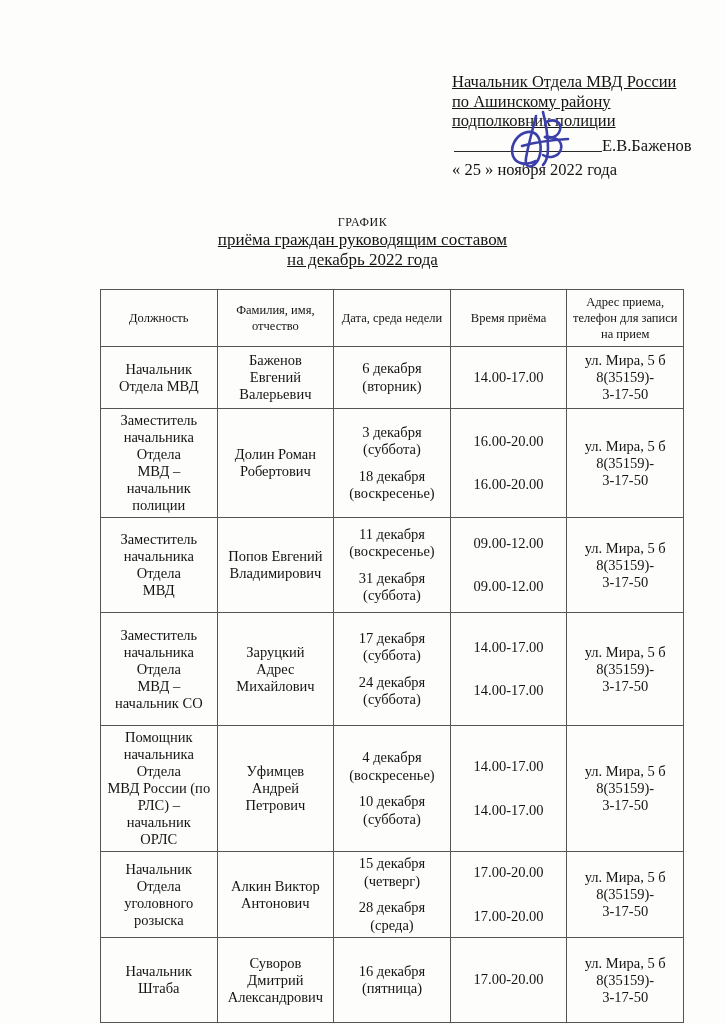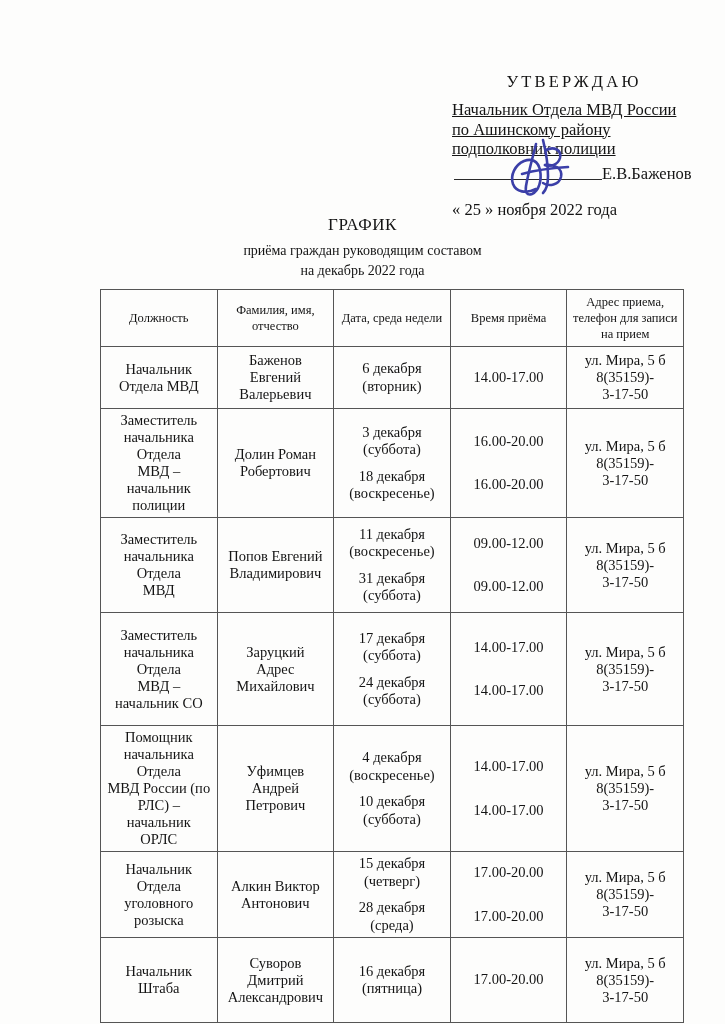--- a/index.html
+++ b/index.html
@@ -70,40 +70,40 @@
     position: absolute;
     left: 44px;
     top: -28px;
     width: 120px;
     height: 66px;
     pointer-events: none;
   }
 
   .approval-date {
     font-size: 16.5px;
-    margin-top: 12px;
     white-space: nowrap;
   }
 
   
   .doc-title {
     position: absolute;
     left: 0;
     top: 215px;
     width: 725px;
     text-align: center;
   }
   .doc-title .main {
+    font-size: 12px;
+    letter-spacing: 0.6px;
+    margin-bottom: 0;
+  }
+  .doc-title .sub {
     font-size: 17px;
-    letter-spacing: 0.6px;
-    margin-bottom: 6px;
-  }
-  .doc-title .sub {
-    font-size: 14px;
     line-height: 20px;
+    text-decoration: underline;
   }
 
   
   .schedule-wrap {
     position: absolute;
     left: 100px;
     top: 289px;
     width: 584px;
   }
   table.schedule {
@@ -145,21 +145,20 @@
   .time-stack { display: flex; flex-direction: column; justify-content: flex-end; }
   .time-stack .t { line-height: 17.5px; }
   .time-stack .tg { height: 26px; }
 </style>
 </head>
 <body>
 
 <div class="page">
 
   <div class="approval">
-    <div class="approval-title">УТВЕРЖДАЮ</div>
     <div class="approval-line">Начальник Отдела МВД России</div>
     <div class="approval-line">по Ашинскому  району</div>
     <div class="approval-line">подполковник полиции</div>
 
     <div class="sig-row">
       <div class="sig-rule"></div>
       <svg class="sig-mark" viewBox="0 0 120 66">
         <g fill="none" stroke="#3b3fa8" stroke-width="2.6" stroke-linecap="round" stroke-linejoin="round">
           <path d="M40 10 C36 26, 32 40, 30 52 C29 58, 31 62, 36 60 C43 57, 46 46, 44 36 C42 27, 36 24, 28 27 C19 31, 14 41, 17 50 C20 58, 30 60, 40 55"></path>
           <path d="M47 6 C50 18, 52 30, 52 42 C52 50, 50 56, 47 59"></path>

